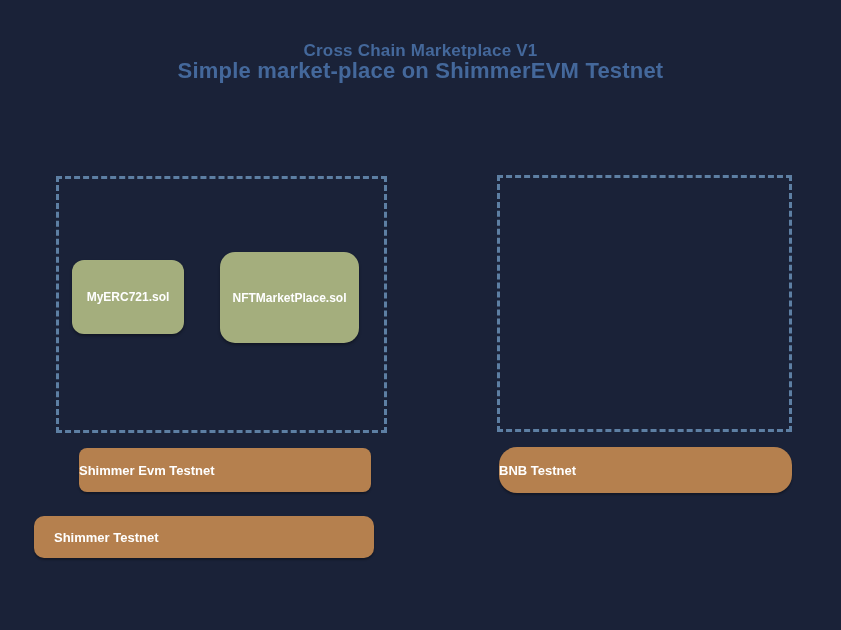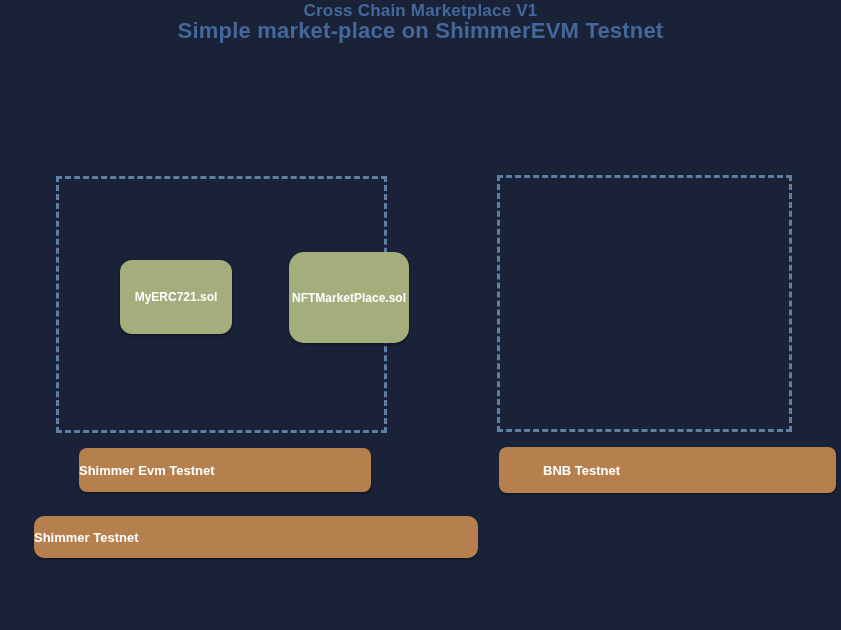--- a/index.html
+++ b/index.html
@@ -21,20 +21,21 @@
     left: 0;
     width: 100%;
     text-align: center;
   }
   .title {
     font-size: 17px;
     font-weight: bold;
     color: #44689b;
     line-height: 20px;
     letter-spacing: 0.2px;
+    margin-top: 40px;
   }
   .subtitle {
     font-size: 22px;
     font-weight: bold;
     color: #44689b;
     line-height: 20px;
     letter-spacing: 0.2px;
   }
   .dashed-group {
     position: absolute;
@@ -49,48 +50,47 @@
     background: #a4ae7d;
     color: #ffffff;
     font-size: 12px;
     font-weight: bold;
     display: flex;
     align-items: center;
     justify-content: center;
     text-align: center;
     box-shadow: 0 2px 3px rgba(0,0,0,0.35);
     cursor: default;
-    margin-left: 48px;
   }
   .contract-erc721 {
     left: 72px; top: 260px; width: 112px; height: 74px;
     border-radius: 12px;
   }
   .contract-marketplace {
-    left: 241px; top: 252px; width: 120px; height: 91px;
+    left: 220px; top: 252px; width: 139px; height: 91px;
     border-radius: 15px;
     align-items: center;
   }
   .chain-button {
     position: absolute;
     background: #b5804e;
     color: #ffffff;
     font-size: 13px;
     font-weight: bold;
     display: flex;
     align-items: center;
     justify-content: flex-start;
     text-align: center;
     box-shadow: 0 2px 2px rgba(0,0,0,0.3);
     border: none;
     cursor: default;
   }
   .chain-shimmer-evm { left: 79px;  top: 448px; width: 292px; height: 44px; border-radius: 8px; }
-  .chain-bnb         { left: 499px; top: 447px; width: 293px; height: 46px; border-radius: 8px; padding-left: 44px; }
-  .chain-shimmer     { left: 34px;  top: 516px; width: 444px; height: 42px; border-radius: 10px; }
+  .chain-bnb         { left: 499px; top: 447px; width: 293px; height: 46px; border-radius: 18px; }
+  .chain-shimmer     { left: 34px;  top: 516px; width: 320px; height: 42px; border-radius: 10px; padding-left: 20px; }
 </style>
 </head>
 <body>
 
 <div class="canvas">
 
   <div class="header">
     <div class="title">Cross Chain Marketplace V1</div>
     <div class="subtitle">Simple market-place on ShimmerEVM Testnet</div>
   </div>

